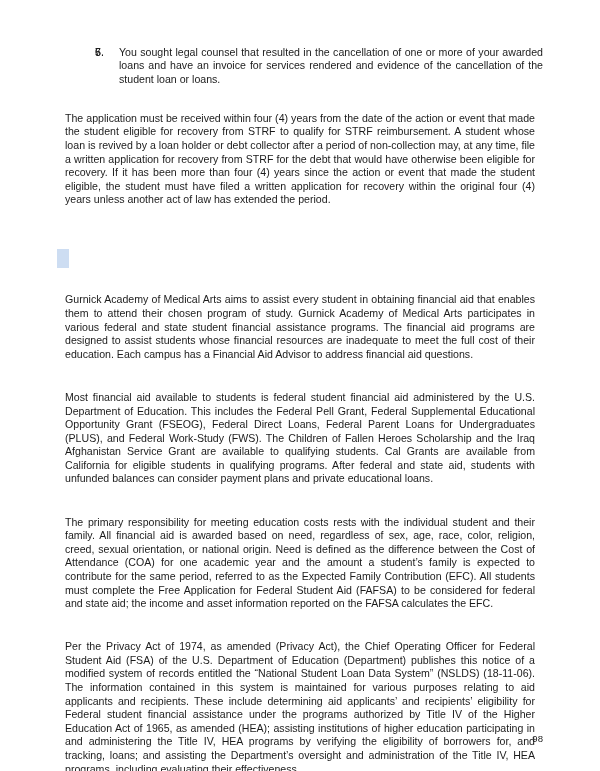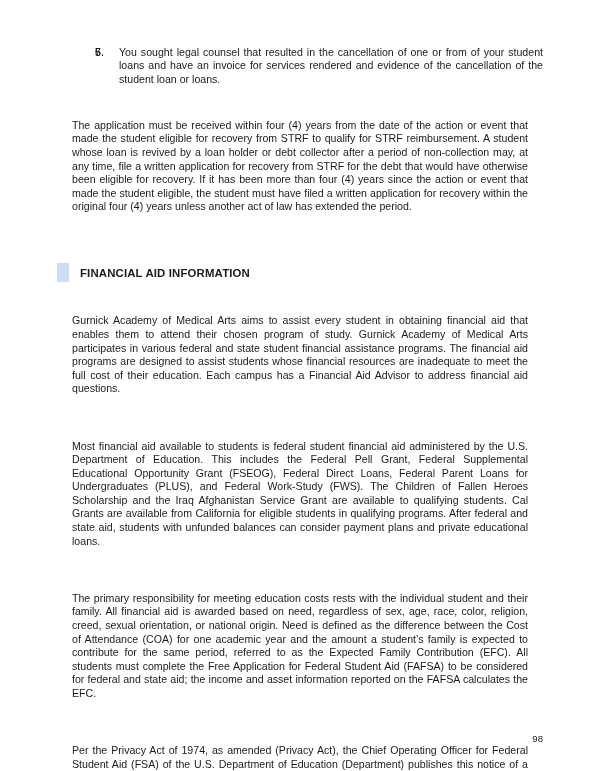--- a/index.html
+++ b/index.html
@@ -50,21 +50,21 @@
     left: 38px;
     top: 0;
     width: 18px;
     text-align: left;
     font-size: 10.6px;
     line-height: 13.6px;
   }
 
   
   p.body-para {
-    margin: 15px;
+    margin: 8px;
     font-size: 10.6px;
     line-height: 13.6px;
     text-align: justify;
     text-justify: inter-word;
     color: #1b1b1b;
   }
   .gap-md { height: 13.5px; }
   .gap-lg { height: 17px; }
   .gap-xl { height: 21px; }
 
@@ -107,36 +107,35 @@
 
     <ol class="clause-list">
       <li>
         <span class="marker">5.</span>
       </li>
       <li>
         <span class="marker">6.</span>
       </li>
       <li>
         <span class="marker">7.</span>
-        <span>You sought legal counsel that resulted in the cancellation of one or from of your student loans and have an invoice for services rendered and evidence of the cancellation of the student loan or loans.</span>
+        <span>You sought legal counsel that resulted in the cancellation of one or more of your awarded loans and have an invoice for services rendered and evidence of the cancellation of the student loan or loans.</span>
       </li>
     </ol>
 
     <div class="gap-lg"></div>
 
     <p class="body-para">The application must be received within four (4) years from the date of the action or event that made the student eligible for recovery from STRF to qualify for STRF reimbursement. A student whose loan is revived by a loan holder or debt collector after a period of non-collection may, at any time, file a written application for recovery from STRF for the debt that would have otherwise been eligible for recovery. If it has been more than four (4) years since the action or event that made the student eligible, the student must have filed a written application for recovery within the original four (4) years unless another act of law has extended the period.</p>
 
     <div class="gap-md"></div>
 
 
     <div class="gap-xl"></div>
 
     <div class="section-heading">
       <span class="heading-swatch"></span>
-      <span class="heading-text">FINANCIAL AID INFORMATION</span>
     </div>
 
     <div class="gap-lg"></div>
 
     <p class="body-para">Gurnick Academy of Medical Arts aims to assist every student in obtaining financial aid that enables them to attend their chosen program of study. Gurnick Academy of Medical Arts participates in various federal and state student financial assistance programs. The financial aid programs are designed to assist students whose financial resources are inadequate to meet the full cost of their education. Each campus has a Financial Aid Advisor to address financial aid questions.</p>
 
     <div class="gap-md"></div>
 
     <p class="body-para">Most financial aid available to students is federal student financial aid administered by the U.S. Department of Education. This includes the Federal Pell Grant, Federal Supplemental Educational Opportunity Grant (FSEOG), Federal Direct Loans, Federal Parent Loans for Undergraduates (PLUS), and Federal Work-Study (FWS). The Children of Fallen Heroes Scholarship and the Iraq Afghanistan Service Grant are available to qualifying students. Cal Grants are available from California for eligible students in qualifying programs. After federal and state aid, students with unfunded balances can consider payment plans and private educational loans.</p>
 

